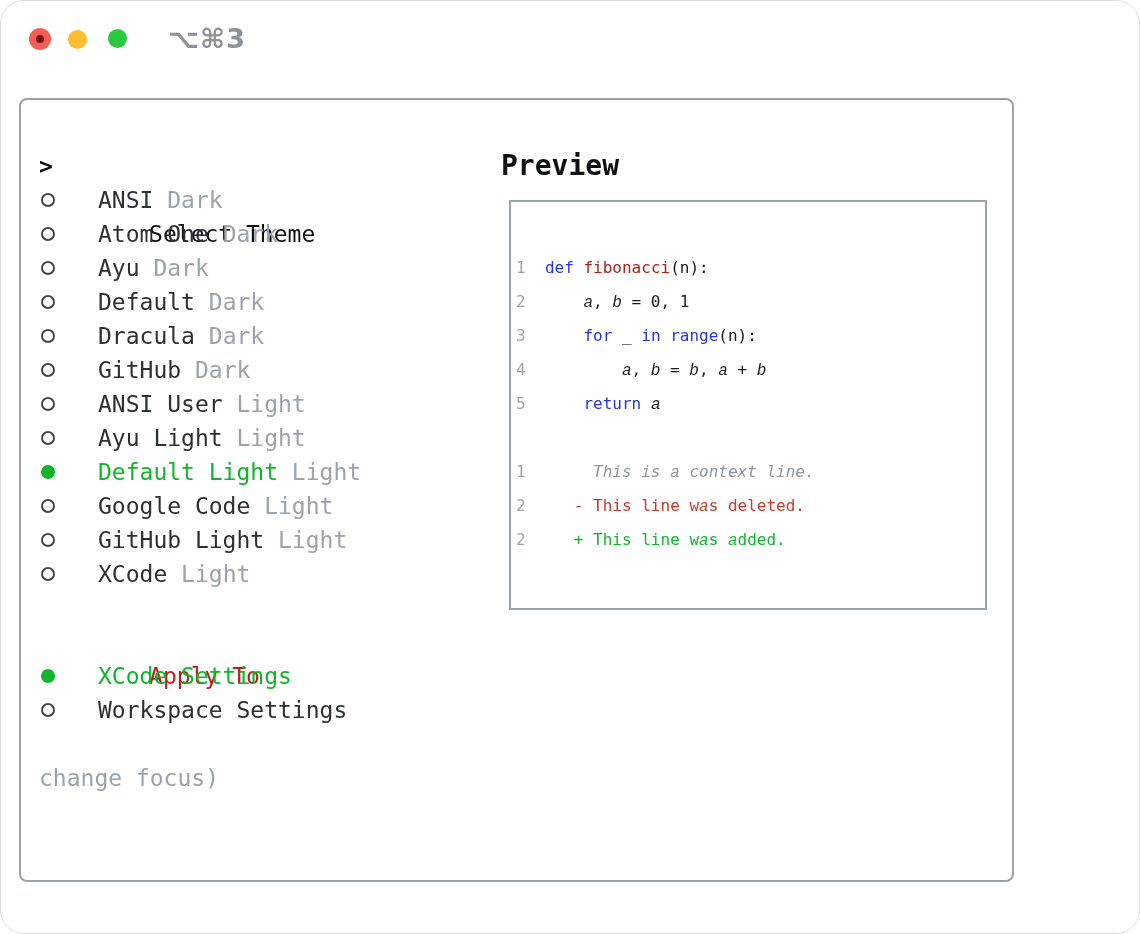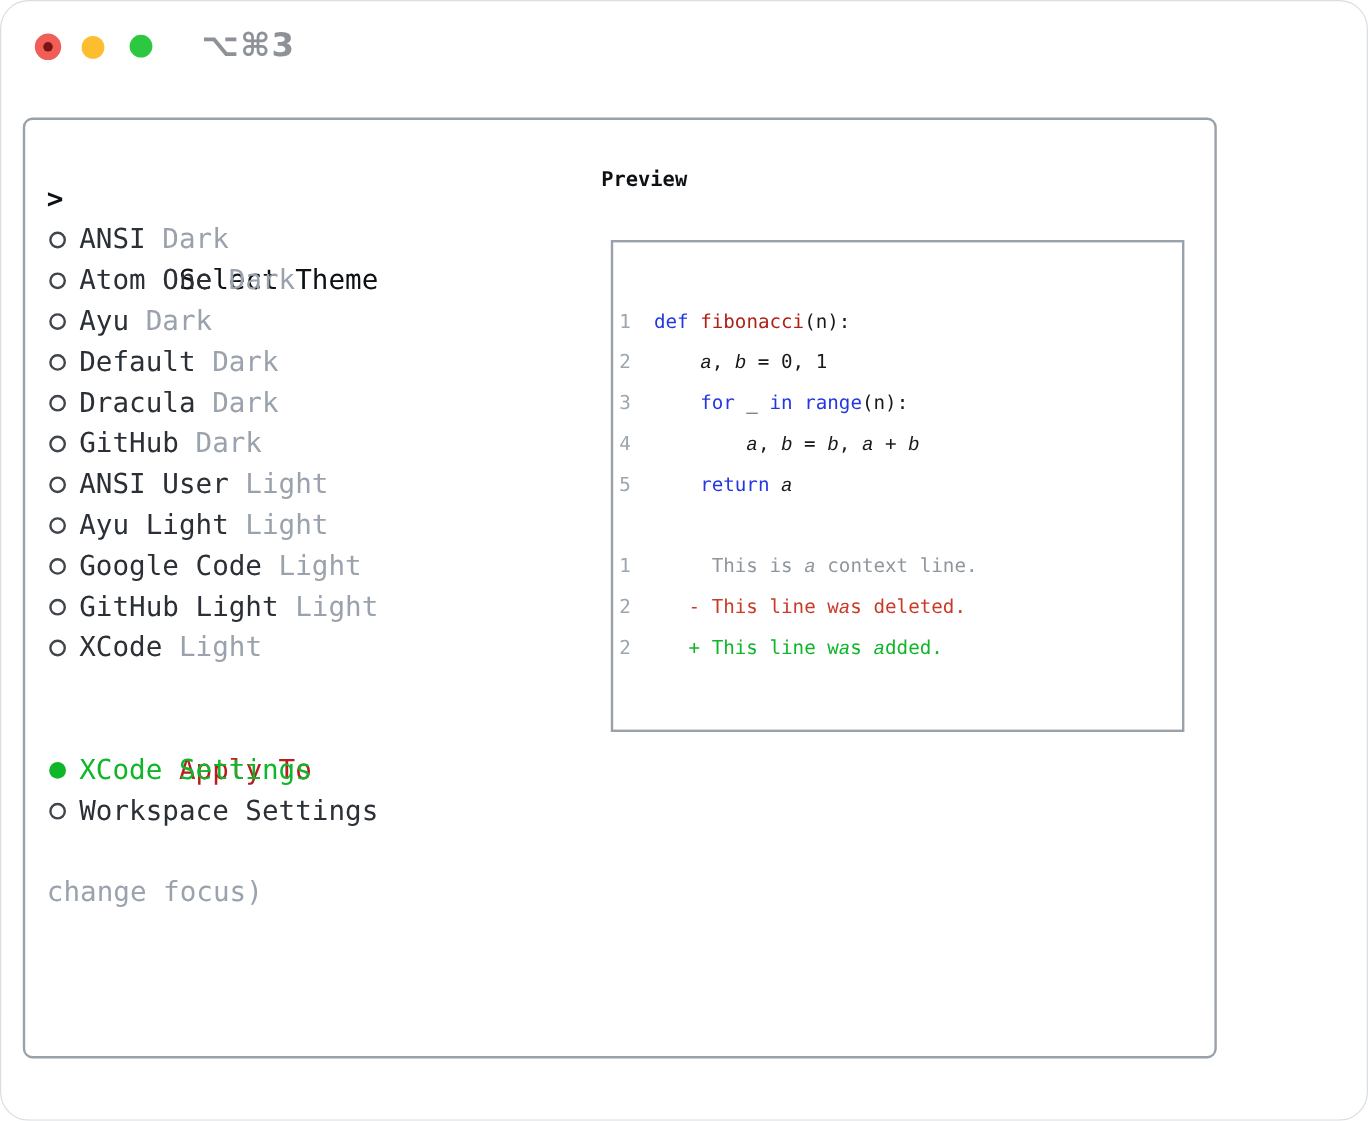--- a/index.html
+++ b/index.html
@@ -19,34 +19,34 @@
 
   
   #left-pane{position:absolute;left:38px;top:148px;width:450px;}
   .row{position:relative;height:34px;line-height:34px;font-size:23px;white-space:pre;padding-left:27px;color:var(--text-dark,#2b3036);}
   .row.noindent{padding-left:0;}
   .marker{position:absolute;left:0;top:0;font-weight:700;color:var(--header-black,#0e1114);}
   .hdr{font-weight:400;color:var(--header-black,#0e1114);}
   .hdr2{font-weight:400;color:#b91c1c;}
   .radio{position:absolute;left:2px;top:50%;transform:translateY(-50%);width:10px;height:10px;border:2px solid #41464c;border-radius:50%;}
   .radio.on{width:14px;height:14px;border:none;background:var(--green,#0fb62a);}
-  .name{color:var(--text-dark,#2b3036);}
+  .name{color:var(--text-dark,#2b3036);margin-left:32px;}
   .name.sel{color:var(--green,#0fb62a);}
   .variant{color:var(--muted,#9aa3ad);margin-left:1ch;}
   .hint{color:var(--muted,#9aa3ad);}
 
   
-  #preview-header{position:absolute;left:500px;top:132px;height:34px;line-height:34px;font-size:17px;font-weight:700;color:var(--header-black,#0e1114);}
+  #preview-header{position:absolute;left:500px;top:148px;height:34px;line-height:34px;font-size:28px;font-weight:700;color:var(--header-black,#0e1114);}
   #preview-box{position:absolute;left:508px;top:199px;width:478px;height:410px;border:2px solid var(--border-gray,#99a1ab);box-sizing:border-box;background:#fff;}
   #preview-lines{position:absolute;left:5px;top:49px;}
   .pline{height:34px;line-height:34px;font-size:16px;white-space:pre;color:var(--code-text,#17191c);}
   .tk-ln{color:var(--ln-gray,#9ca6b0);}
   .tk-kw{color:var(--kw-blue,#2336e0);}
   .tk-fn{color:var(--fn-red,#b01f16);}
-  .tk-ctx{color:var(--ctx-gray,#8f969e);}
+  .tk-ctx{color:var(--ctx-gray,#8f969e);font-style:italic;}
   .tk-del{color:var(--red-del,#c93a28);}
   .tk-add{color:var(--green,#0fb62a);}
   .tk-it{font-style:italic;font-family:"Liberation Mono","DejaVu Sans Mono",monospace;}
 </style>
 </head>
 <body>
 
 <div id="window">
   <div id="titlebar">
     <span class="tl red">
@@ -66,20 +66,21 @@
     </div>
     <div id="theme-list">
         <div class="row"><span class="radio"></span><span class="name">ANSI</span><span class="variant">Dark</span></div>
         <div class="row"><span class="radio"></span><span class="name">Atom One</span><span class="variant">Dark</span></div>
         <div class="row"><span class="radio"></span><span class="name">Ayu</span><span class="variant">Dark</span></div>
         <div class="row"><span class="radio"></span><span class="name">Default</span><span class="variant">Dark</span></div>
         <div class="row"><span class="radio"></span><span class="name">Dracula</span><span class="variant">Dark</span></div>
         <div class="row"><span class="radio"></span><span class="name">GitHub</span><span class="variant">Dark</span></div>
         <div class="row"><span class="radio"></span><span class="name">ANSI User</span><span class="variant">Light</span></div>
         <div class="row"><span class="radio"></span><span class="name">Ayu Light</span><span class="variant">Light</span></div>
+        <div class="row"><span class="radio on"></span><span class="name sel">Default Light</span><span class="variant">Light</span></div>
         <div class="row"><span class="radio"></span><span class="name">Google Code</span><span class="variant">Light</span></div>
         <div class="row"><span class="radio"></span><span class="name">GitHub Light</span><span class="variant">Light</span></div>
         <div class="row"><span class="radio"></span><span class="name">XCode</span><span class="variant">Light</span></div>
       </div>
     <div class="row"></div>
     <div class="row">
       <span class="hdr2">Apply To</span>
     </div>
     <div id="apply-list">
         <div class="row"><span class="radio on"></span><span class="name sel">XCode Settings</span></div>

